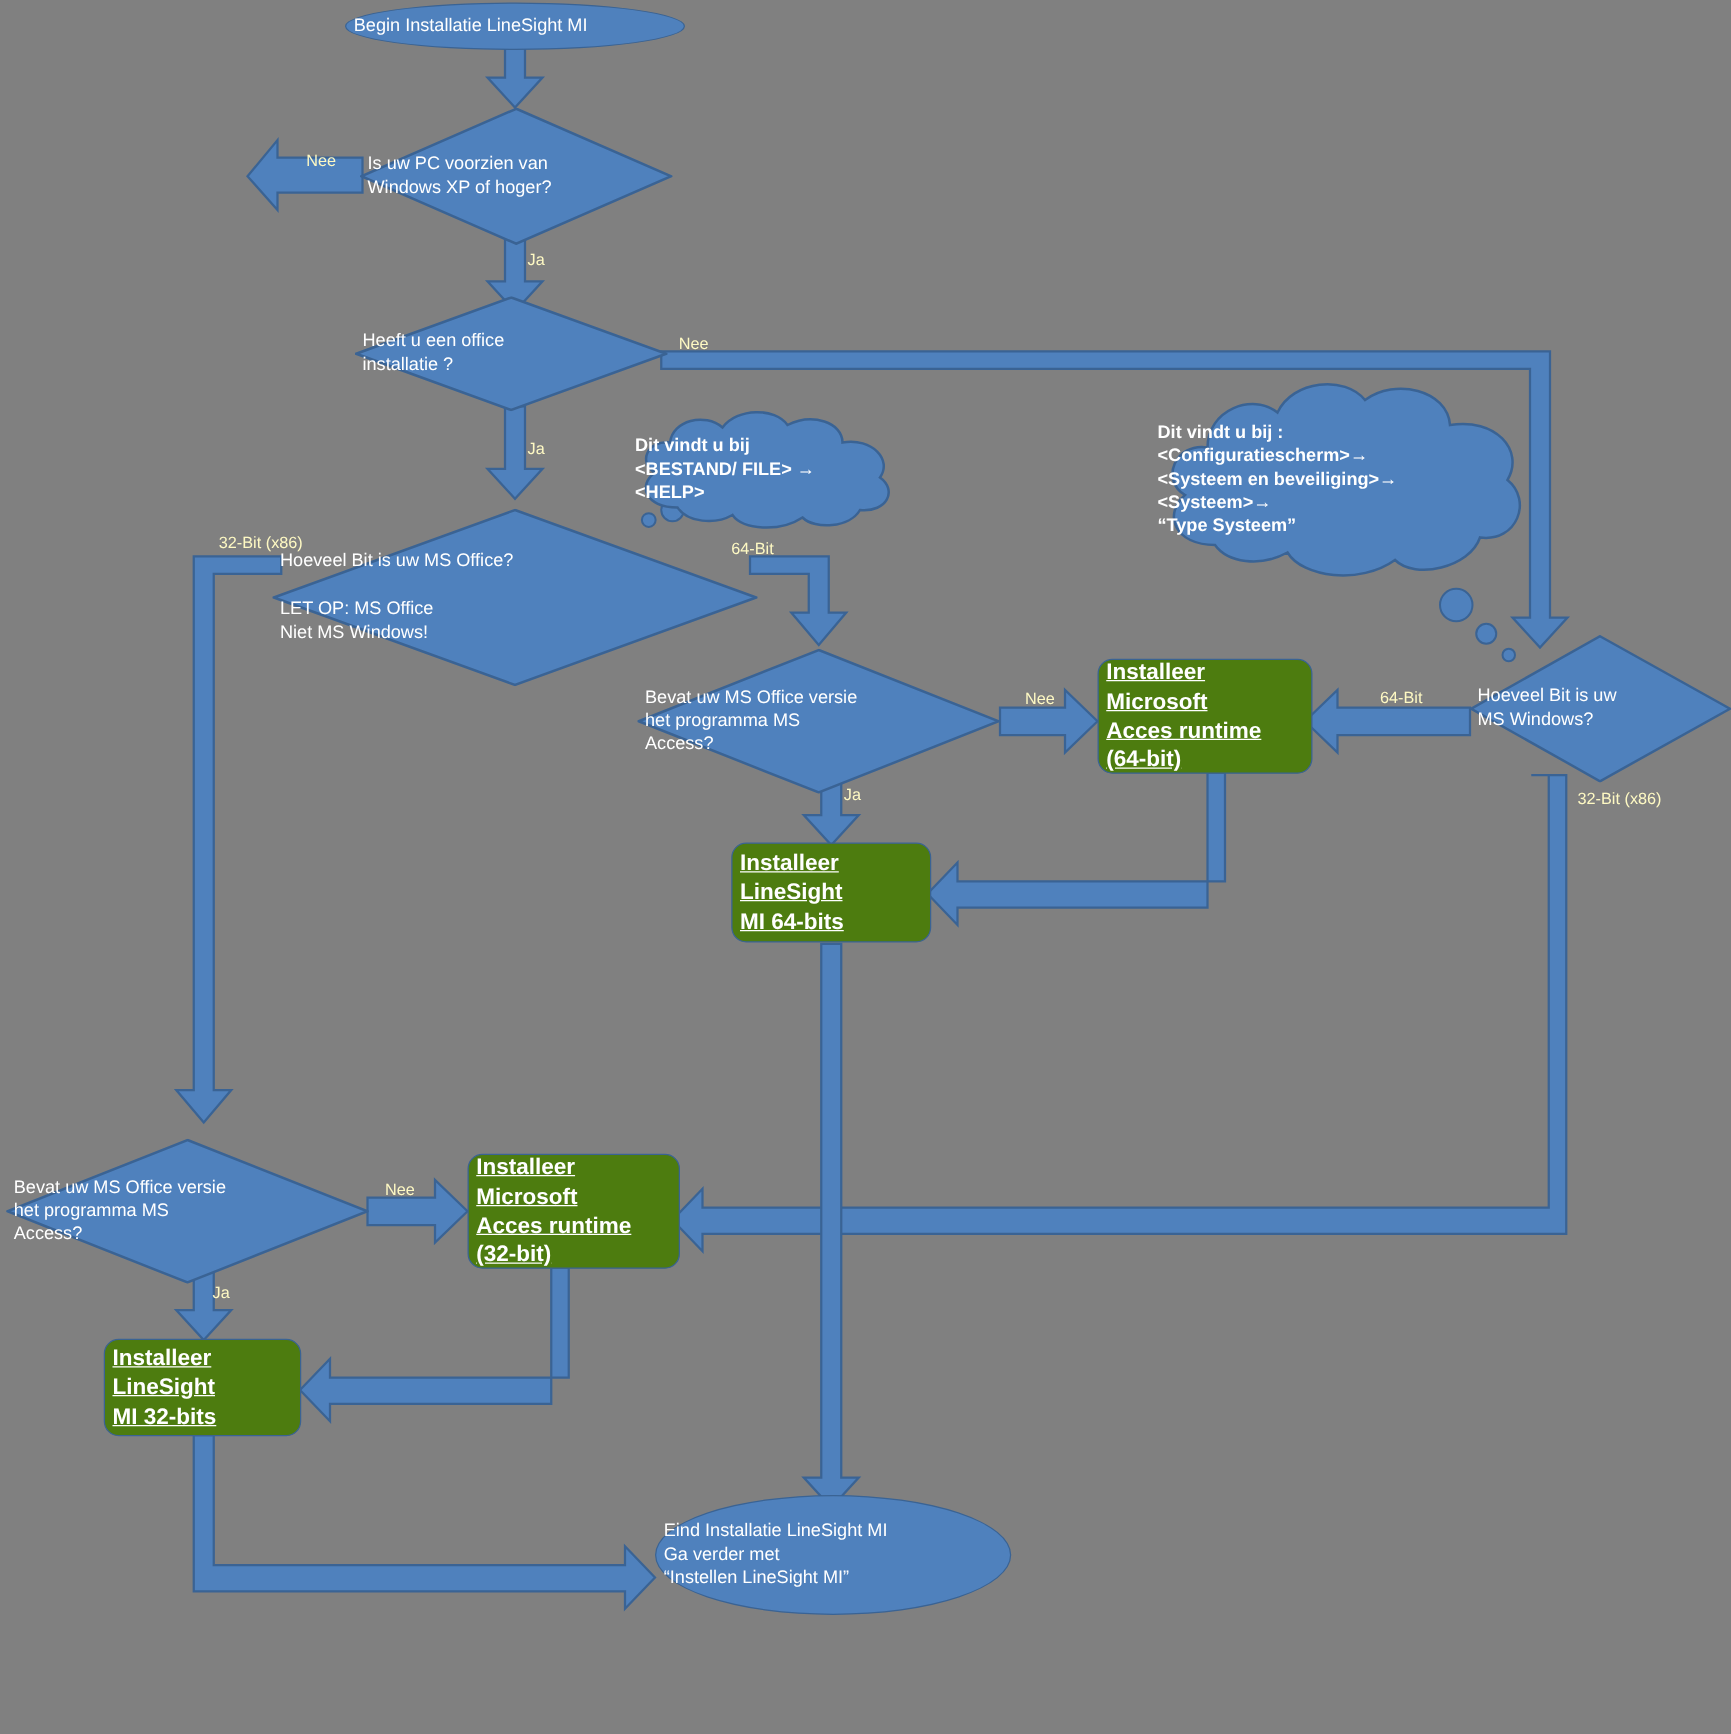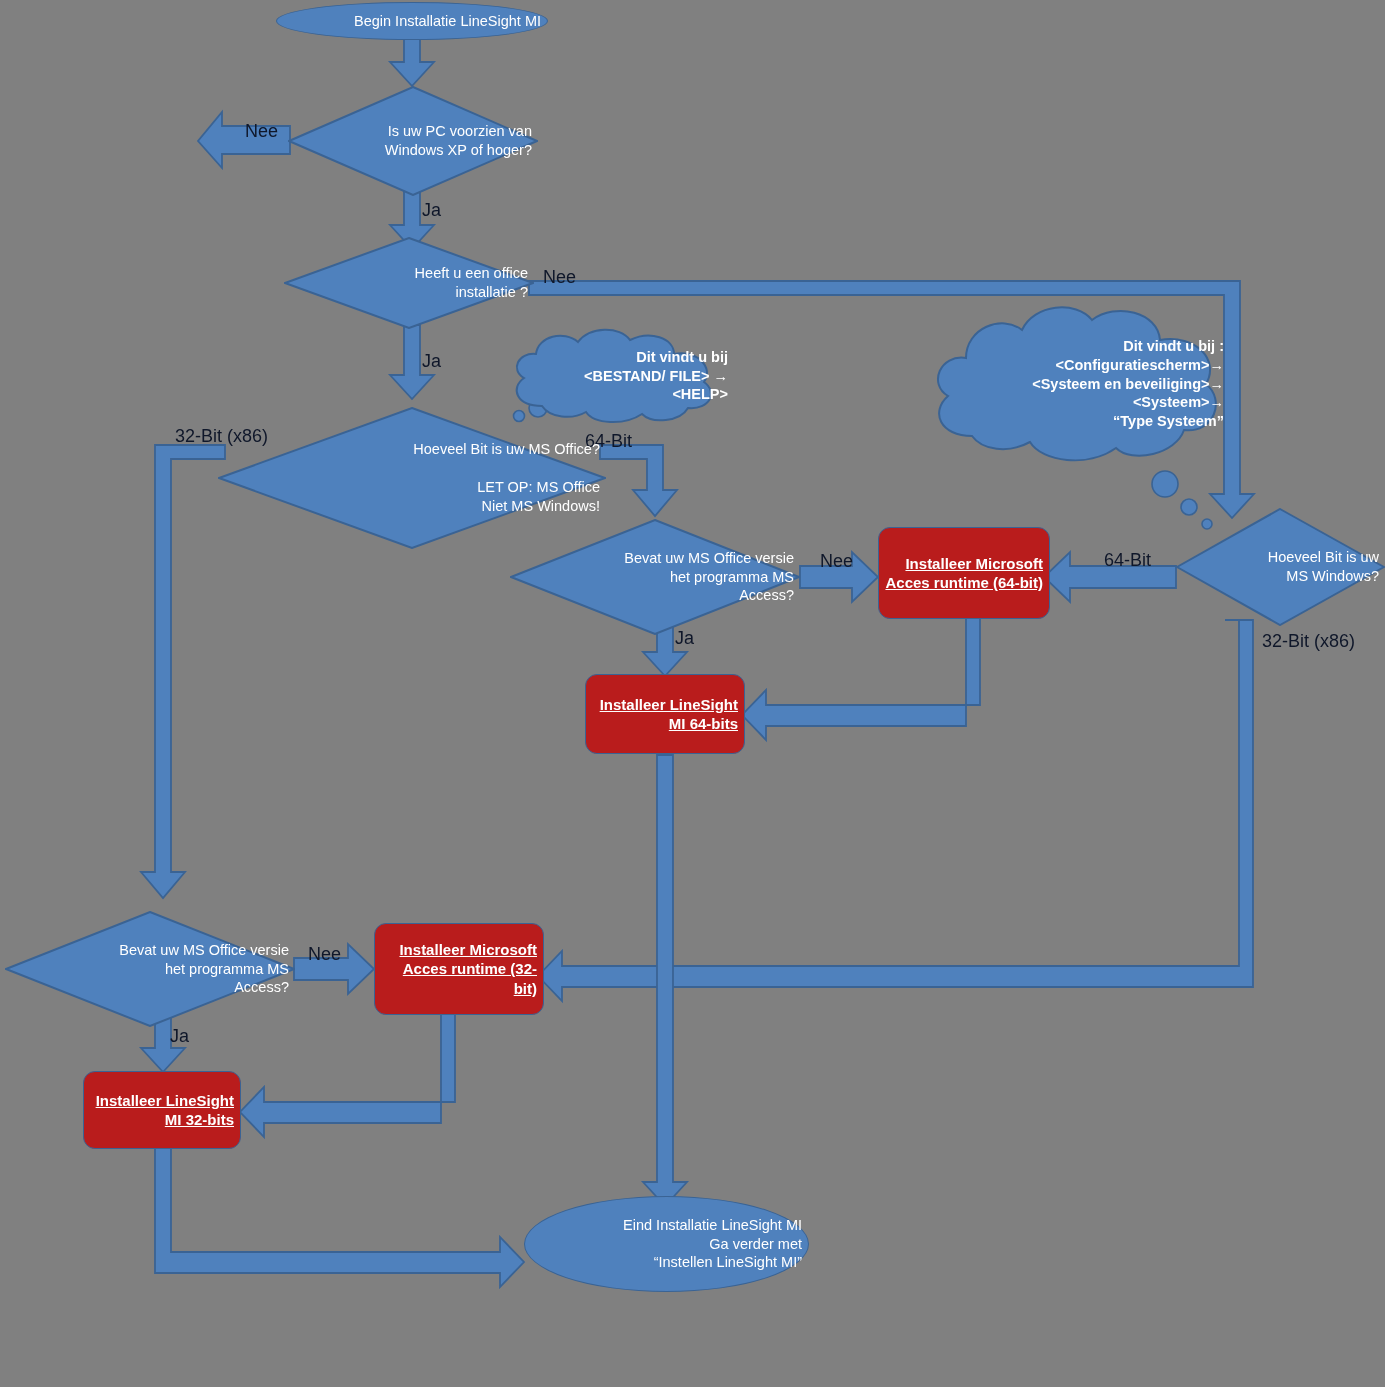--- a/index.html
+++ b/index.html
@@ -18,43 +18,43 @@
     position:absolute;
     left:0;top:0;
     width:1385px;height:1387px;
     pointer-events:none;
   }
   .node{
     position:absolute;
     display:flex;
     align-items:center;
     justify-content:center;
-    text-align:right;
+    text-align:left;
     color:#ffffff;
     box-sizing:border-box;
   }
   .node .txt{
     width:100%;
     line-height:1.30;
     padding:0 6px;
     white-space:pre-line;
   }
   
   .terminator{
     background:#4F81BD;
     border:1.6px solid #3A6394;
     border-radius:50%;
     font-size:14.5px;
   }
   
   .process{
-    background:#b91c1c;
+    background:#4d7c0f;
     border:1.8px solid #3A6394;
     border-radius:12px;
-    font-size:15px;
+    font-size:18px;
     font-weight:bold;
   }
   .process .txt{ text-decoration:underline; }
   
   .plainbox{
     background:#4F81BD;
     border:1.8px solid #3A6394;
     border-radius:12px;
     font-size:14.5px;
   }
@@ -70,22 +70,22 @@
 
   .cloud{
     font-size:14.5px;
     font-weight:bold;
   }
   .cloud .cshape{ position:absolute; left:0; top:0; width:100%; height:100%; }
   .cloud .txt{ position:relative; z-index:2; }
 
   .edgelabel{
     position:absolute;
-    color:#0f172a;
-    font-size:18px;
+    color:#fef9c3;
+    font-size:13px;
     font-family:"Liberation Sans", sans-serif;
     white-space:nowrap;
   }
 </style>
 </head>
 <body>
 
 <div id="stage">
 
   <svg id="wires" viewBox="0 0 1385 1387">

